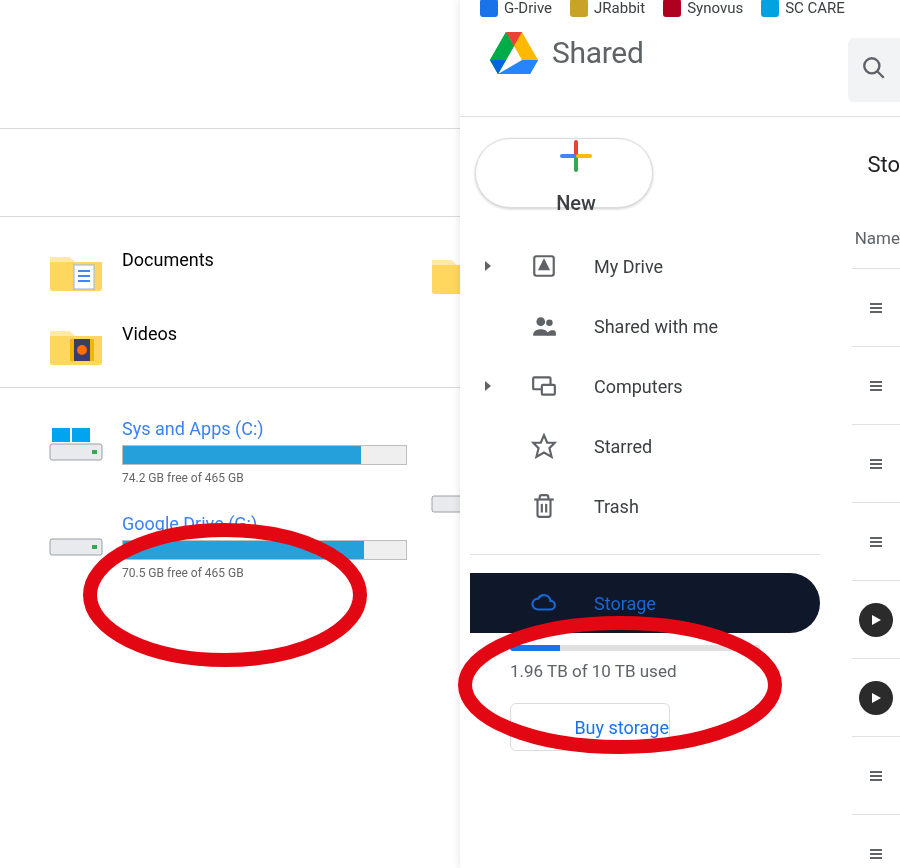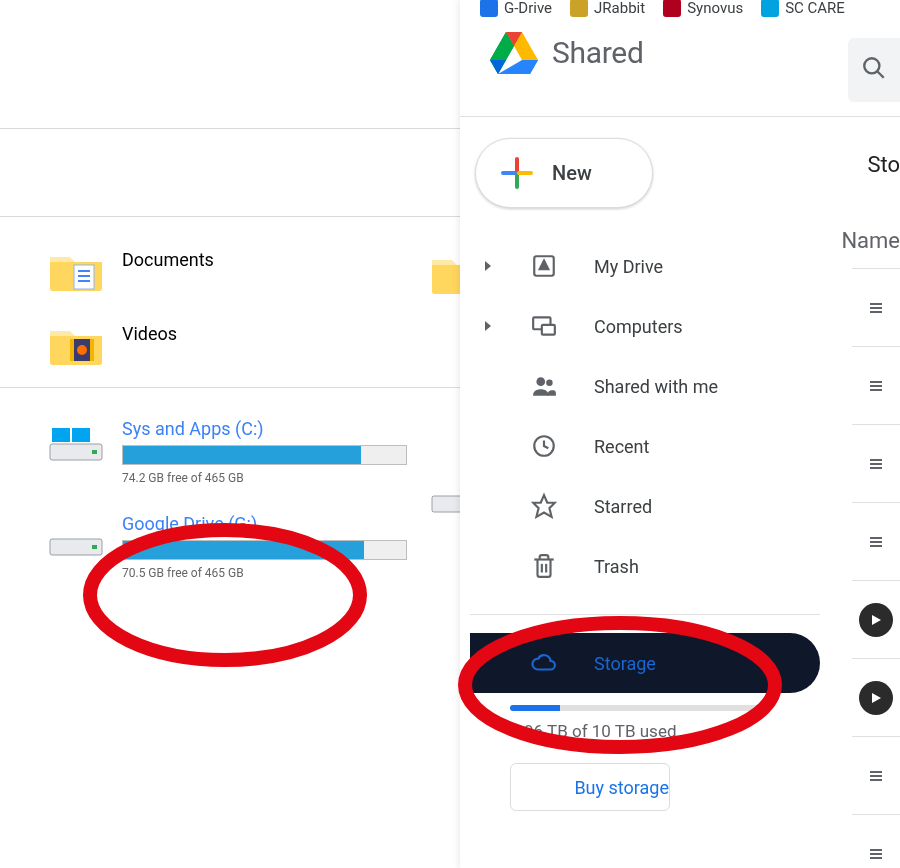--- a/index.html
+++ b/index.html
@@ -30,42 +30,42 @@
   
   .bookmarks{position:absolute;top:-4px;left:20px;right:0;height:24px;display:flex;gap:18px;align-items:center;white-space:nowrap;overflow:hidden;font-size:15px;color:#3c4043;}
   .bm{display:flex;align-items:center;gap:6px;}
   .bm-ico{width:18px;height:18px;border-radius:3px;display:inline-block;}
   
   .drive-header{position:absolute;top:30px;left:30px;display:flex;align-items:center;gap:14px;}
   .gdrive-logo{width:48px;height:44px;}
   .drive-title-text{font-size:30px;color:#5f6368;letter-spacing:-.3px;}
   .search-btn{position:absolute;top:38px;right:0;width:52px;height:64px;background:#f1f3f4;display:flex;align-items:center;justify-content:center;border-radius:6px 0 0 6px;}
   .hr{position:absolute;top:116px;left:0;right:0;height:1px;background:#e0e0e0;}
-  .new-btn{position:absolute;top:138px;left:15px;width:178px;height:70px;border:1px solid #dadce0;border-radius:35px;background:#fff;display:flex;align-items:center;gap:18px;padding-left:24px;box-shadow:0 1px 3px rgba(0,0,0,.2);}
+  .new-btn{position:absolute;top:138px;left:15px;width:178px;height:70px;border:1px solid #dadce0;border-radius:35px;background:#fff;display:flex;align-items:center;gap:18px;padding-left:24px;box-shadow:0 1px 3px rgba(0,0,0,.2);flex-direction:column;}
   .new-btn .plus{width:34px;height:34px;position:relative;}
   .new-btn .plus svg{width:34px;height:34px;display:block;}
   .new-label{font-size:20px;color:#3c4043;font-weight:500;}
   
   .nav{position:absolute;top:236px;left:10px;width:350px;}
   .nav-row{height:60px;display:flex;align-items:center;gap:37px;padding-left:12px;border-radius:0 30px 30px 0;font-size:18px;color:#3c4043;}
   .nav-row.active{background:#0f172a;color:#1967d2;}
   .nav-arrow{width:12px;height:12px;display:flex;align-items:center;justify-content:center;color:#5f6368;}
   .nav-arrow.placeholder{visibility:hidden;}
   .nav-ico{width:26px;height:26px;color:#5f6368;display:flex;align-items:center;justify-content:center;}
   .nav-ico svg{width:26px;height:26px;display:block;}
   .nav-row.active .nav-ico, .nav-row.active .nav-label{color:#1967d2;}
   .storage-block{margin-top:18px;padding-top:18px;border-top:1px solid #e0e0e0;}
   .storage-bar{margin:12px 0 10px 40px;width:250px;height:6px;background:#e0e0e0;border-radius:3px;overflow:hidden;}
   .storage-fill{height:100%;background:#1a73e8;}
   .storage-text{margin-left:40px;font-size:17px;color:#5f6368;}
   .buy-btn{margin:22px 0 0 40px;width:160px;height:48px;border:1px solid #dadce0;border-radius:6px;display:flex;align-items:center;justify-content:flex-end;font-size:18px;color:#1a73e8;background:#fff;}
   
   .rightcol{position:absolute;top:140px;right:0;width:48px;height:720px;}
   .rc-head1{position:absolute;top:12px;right:0;font-size:22px;color:#202124;}
-  .rc-head2{position:absolute;top:88px;right:0;font-size:22px;color:#5f6368;margin-left:35px;}
+  .rc-head2{position:absolute;top:88px;right:0;font-size:17px;color:#5f6368;margin-left:35px;}
   .rc-list{position:absolute;top:128px;right:0;width:48px;}
   .rc-row{height:78px;border-top:1px solid #e0e0e0;display:flex;align-items:center;justify-content:center;}
   .stack-ico{color:#5f6368;}
   .stack-ico svg{width:16px;height:16px;display:block;}
   .thumb{width:34px;height:34px;border-radius:50%;background:#2b2b2b;display:flex;align-items:center;justify-content:center;}
   .thumb svg{width:12px;height:12px;fill:#fff;}
   
   .anno{position:absolute;pointer-events:none;}
   .anno svg{overflow:visible;}
 </style>
@@ -235,54 +235,44 @@
           </span>
         <span class="nav-ico">
             <svg viewBox="0 0 24 24" fill="none" stroke="#5f6368" stroke-width="2">
               <rect x="3" y="3" width="18" height="18" rx="2"></rect>
               <polygon points="12,7 16,15 8,15" fill="#5f6368"></polygon>
             </svg>
           </span>
         <span class="nav-label">My Drive</span>
       </div>
       <div class="nav-row">
-        <span class="nav-arrow">
-            <svg width="10" height="10" viewBox="0 0 10 10">
-              <polygon points="2,0 8,5 2,10" fill="#5f6368"></polygon>
-            </svg>
-          </span>
-        <span class="nav-ico">
-            <svg viewBox="0 0 24 24" fill="none" stroke="#5f6368" stroke-width="2">
-              <rect x="2" y="4" width="16" height="11" rx="1"></rect>
-              <rect x="10" y="11" width="12" height="9" rx="1" fill="#fff"></rect>
-            </svg>
-          </span>
-        <span class="nav-label">Computers</span>
-      </div>
-      <div class="nav-row">
         <span class="nav-arrow placeholder"></span>
         <span class="nav-ico">
             <svg viewBox="0 0 24 24" fill="#5f6368">
               <circle cx="9" cy="8" r="4"></circle>
               <circle cx="17" cy="9" r="3"></circle>
               <path d="M2 20c0-3 3-5 7-5s7 2 7 5v1H2v-1z"></path>
               <path d="M15 20c0-2 2-4 5-4s3 2 3 4v1h-8v-1z"></path>
             </svg>
           </span>
         <span class="nav-label">Shared with me</span>
       </div>
       <div class="nav-row">
-        <span class="nav-arrow placeholder"></span>
+        <span class="nav-arrow">
+            <svg width="10" height="10" viewBox="0 0 10 10">
+              <polygon points="2,0 8,5 2,10" fill="#5f6368"></polygon>
+            </svg>
+          </span>
         <span class="nav-ico">
             <svg viewBox="0 0 24 24" fill="none" stroke="#5f6368" stroke-width="2">
-              <circle cx="12" cy="12" r="9"></circle>
-              <polyline points="12,7 12,12 16,14"></polyline>
-            </svg>
-          </span>
-        <span class="nav-label">Recent</span>
+              <rect x="2" y="4" width="16" height="11" rx="1"></rect>
+              <rect x="10" y="11" width="12" height="9" rx="1" fill="#fff"></rect>
+            </svg>
+          </span>
+        <span class="nav-label">Computers</span>
       </div>
       <div class="nav-row">
         <span class="nav-arrow placeholder"></span>
         <span class="nav-ico">
             <svg viewBox="0 0 24 24" fill="none" stroke="#5f6368" stroke-width="2">
               <polygon points="12,2 15,9 22,9 17,14 19,22 12,18 5,22 7,14 2,9 9,9"></polygon>
             </svg>
           </span>
         <span class="nav-label">Starred</span>
       </div>

